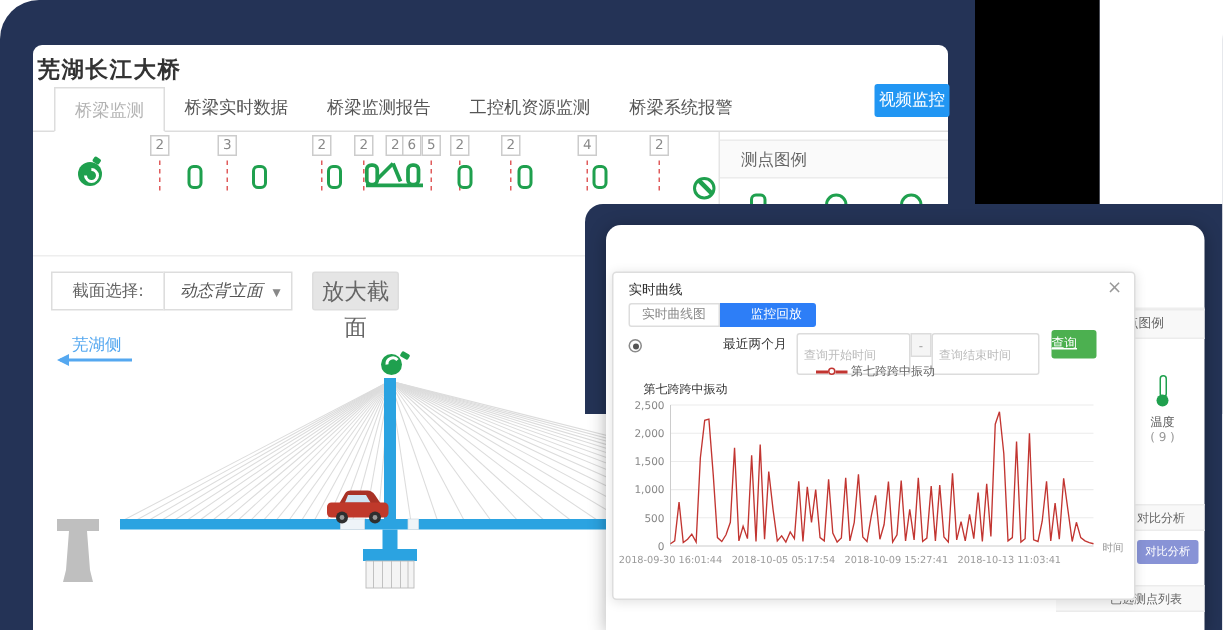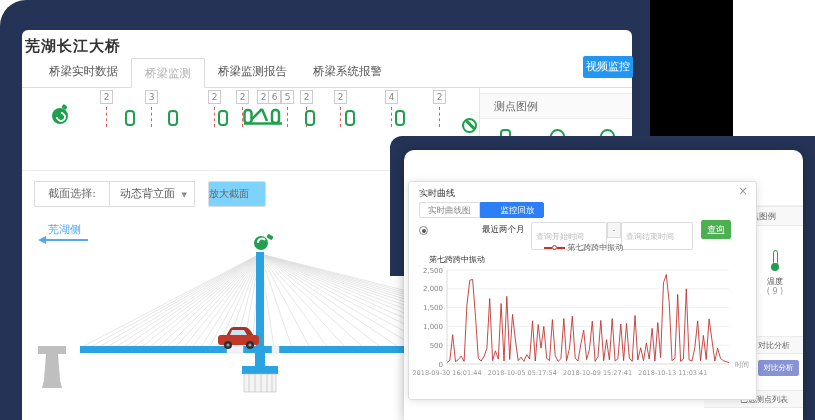--- a/index.html
+++ b/index.html
@@ -34,23 +34,23 @@
   
   .v-divider{position:absolute;left:457px;top:58px;width:1px;height:332px;background:#e5e5e5;}
   .mw-panel-header{position:absolute;left:458px;top:63px;width:152px;height:26px;background:#fafafa;border-top:1px solid #ececec;border-bottom:1px solid #ececec;color:#666;font-size:11px;line-height:25px;padding-left:14px;}
   .stub{position:absolute;top:99px;}
   .stub-link{width:11px;height:16px;border:2.5px solid #1fa04e;border-radius:4px;background:#fff;}
   .stub-ring{width:15px;height:15px;border:2.5px solid #1fa04e;border-radius:50%;background:#fff;}
 
   
   .sec-divider{position:absolute;left:0;top:140px;width:457px;height:1px;background:#eee;}
   .sec-label{position:absolute;left:12px;top:151px;width:76px;height:26px;border:1px solid #ddd;background:#fff;color:#666;font-size:11px;text-align:center;line-height:24px;}
-  .sec-select{position:absolute;left:87px;top:151px;width:86px;height:26px;border:1px solid #ddd;background:#fff;color:#555;font-size:11px;line-height:24px;padding-left:10px;cursor:pointer;}
+  .sec-select{position:absolute;left:87px;top:151px;width:86px;height:26px;border:1px solid #ddd;background:#fff;color:#555;font-size:11px;line-height:24px;padding-left:10px;cursor:pointer;font-style:italic;}
   .sec-select .chev{position:absolute;right:7px;top:0;font-size:7px;color:#888;line-height:26px;}
-  .sec-zoom{position:absolute;left:186px;top:151px;width:58px;height:26px;border:1px solid #ddd;background:#7dd3fc;color:#666;font-size:10px;text-align:left;line-height:24px;border-radius:2px;cursor:pointer;}
+  .sec-zoom{position:absolute;left:186px;top:151px;width:58px;height:26px;border:1px solid #ddd;background:#e5e5e5;color:#666;font-size:15px;text-align:center;line-height:24px;border-radius:2px;cursor:pointer;}
 
   
   .side-label{position:absolute;left:26px;top:192px;color:#55a8f0;font-size:11px;}
   .side-arrow{position:absolute;left:18px;top:209px;width:48px;height:0;border-top:2px solid #55a8f0;}
   .side-arrow:before{content:"";position:absolute;left:-2px;top:-5px;width:0;height:0;border-top:4px solid transparent;border-bottom:4px solid transparent;border-right:8px solid #55a8f0;}
   #bridge-svg{position:absolute;left:0;top:198px;}
 
   
   #popup-window{position:absolute;left:404px;top:150px;width:399px;height:270px;background:#fff;border-radius:10px 10px 0 0;box-shadow:0 2px 12px rgba(0,0,0,.3);z-index:6;}
   .pp-line{position:absolute;left:300px;top:55px;width:99px;height:1px;background:#eee;}
@@ -73,42 +73,43 @@
   .dlg-tab{height:16px;font-size:8.5px;line-height:15px;padding:0 8px;border:1px solid #ddd;color:#888;background:#fff;border-radius:2px 0 0 2px;cursor:pointer;}
   .dlg-tab.active{background:#2d7ef7;border-color:#2d7ef7;color:#fff;border-radius:0 2px 2px 0;padding-left:20px;}
   .radio{position:absolute;left:10px;top:44px;width:9px;height:9px;border:1px solid #8a8a8a;border-radius:50%;background:#fff;cursor:pointer;}
   .radio:after{content:"";position:absolute;left:1.5px;top:1.5px;width:4px;height:4px;border-radius:50%;background:#555;}
   .radio-label{position:absolute;left:25px;top:42px;font-size:8.5px;color:#333;margin-left:48px;}
   .dlg-input{position:absolute;top:40px;height:28px;border:1px solid #dcdcdc;border-radius:2px;font-size:8px;color:#555;padding:0 4px;outline:none;}
   .dlg-input::placeholder{color:#bbb;}
   .in1{left:122px;width:76px;}
   .in2{left:212px;width:72px;}
   .dlg-sep{position:absolute;left:198px;top:40px;width:14px;height:16px;background:#f5f5f5;border:1px solid #dcdcdc;color:#999;font-size:8px;text-align:center;line-height:15px;}
-  .dlg-query{position:absolute;left:292px;top:38px;width:30px;height:19px;background:#4cb050;border-radius:2px;color:#fff;font-size:8.5px;text-align:center;line-height:19px;cursor:pointer;text-decoration:underline;}
+  .dlg-query{position:absolute;left:292px;top:38px;width:30px;height:19px;background:#4cb050;border-radius:2px;color:#fff;font-size:8.5px;line-height:19px;cursor:pointer;text-decoration:underline;}
   .dlg-legend{position:absolute;left:0;top:60px;width:349px;text-align:center;font-size:8px;color:#666;}
   .lg-line{display:inline-block;width:8px;height:2px;background:#c23531;vertical-align:middle;}
   .lg-circle{display:inline-block;width:5px;height:5px;border:1.5px solid #c23531;border-radius:50%;background:#fff;vertical-align:middle;}
   .chart-title{position:absolute;left:20px;top:72px;font-size:8px;color:#333;}
   #vib-chart{position:absolute;left:10px;top:82px;overflow:visible;}
 </style>
 </head>
 <body>
 
 <div id="stage">
   <div class="bg-navy"></div>
   <div class="white-corner"></div>
   <div class="black-box"></div>
 
   <div id="main-window">
     <div class="mw-title">芜湖长江大桥</div>
 
     <div class="tabbar">
+        <div class="tab active">桥梁监测</div>
         <div class="tab">桥梁实时数据</div>
-        <div class="tab active">桥梁监测</div>
         <div class="tab">桥梁监测报告</div>
+        <div class="tab">工控机资源监测</div>
         <div class="tab">桥梁系统报警</div>
       </div>
     <div class="video-btn">视频监控</div>
 
     <div id="sensor-strip">
       <div class="gauge"></div>
       <svg class="truss" width="40" height="20" viewBox="0 0 40 20">
         <line x1="1" y1="17.5" x2="39" y2="17.5" stroke="#1fa04e" stroke-width="2.5"></line>
         <line x1="7" y1="15" x2="19" y2="3" stroke="#1fa04e" stroke-width="2.5"></line>
         <line x1="19" y1="3" x2="24" y2="15" stroke="#1fa04e" stroke-width="2.5"></line>

